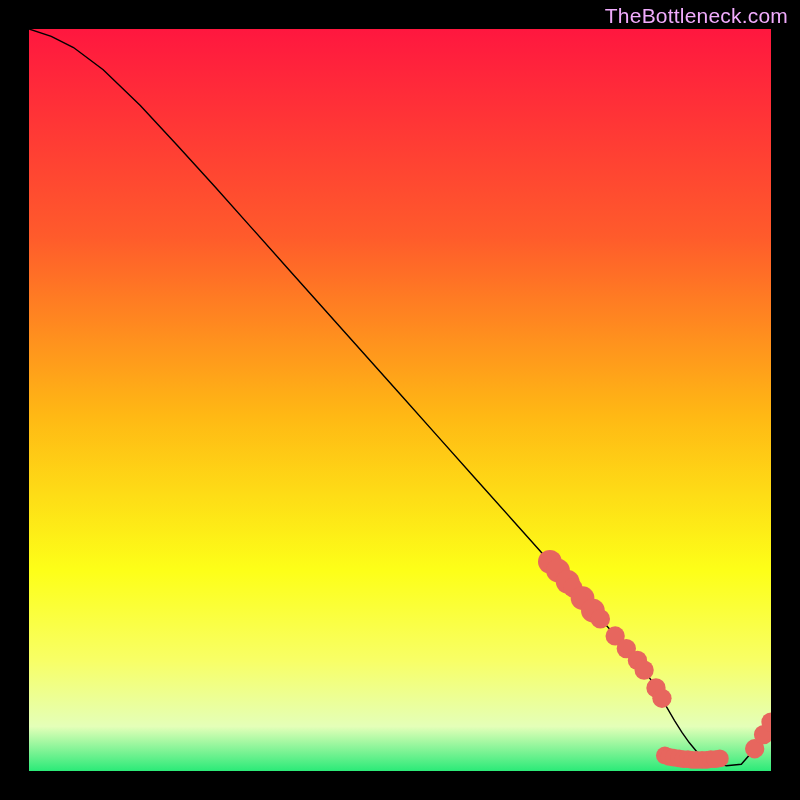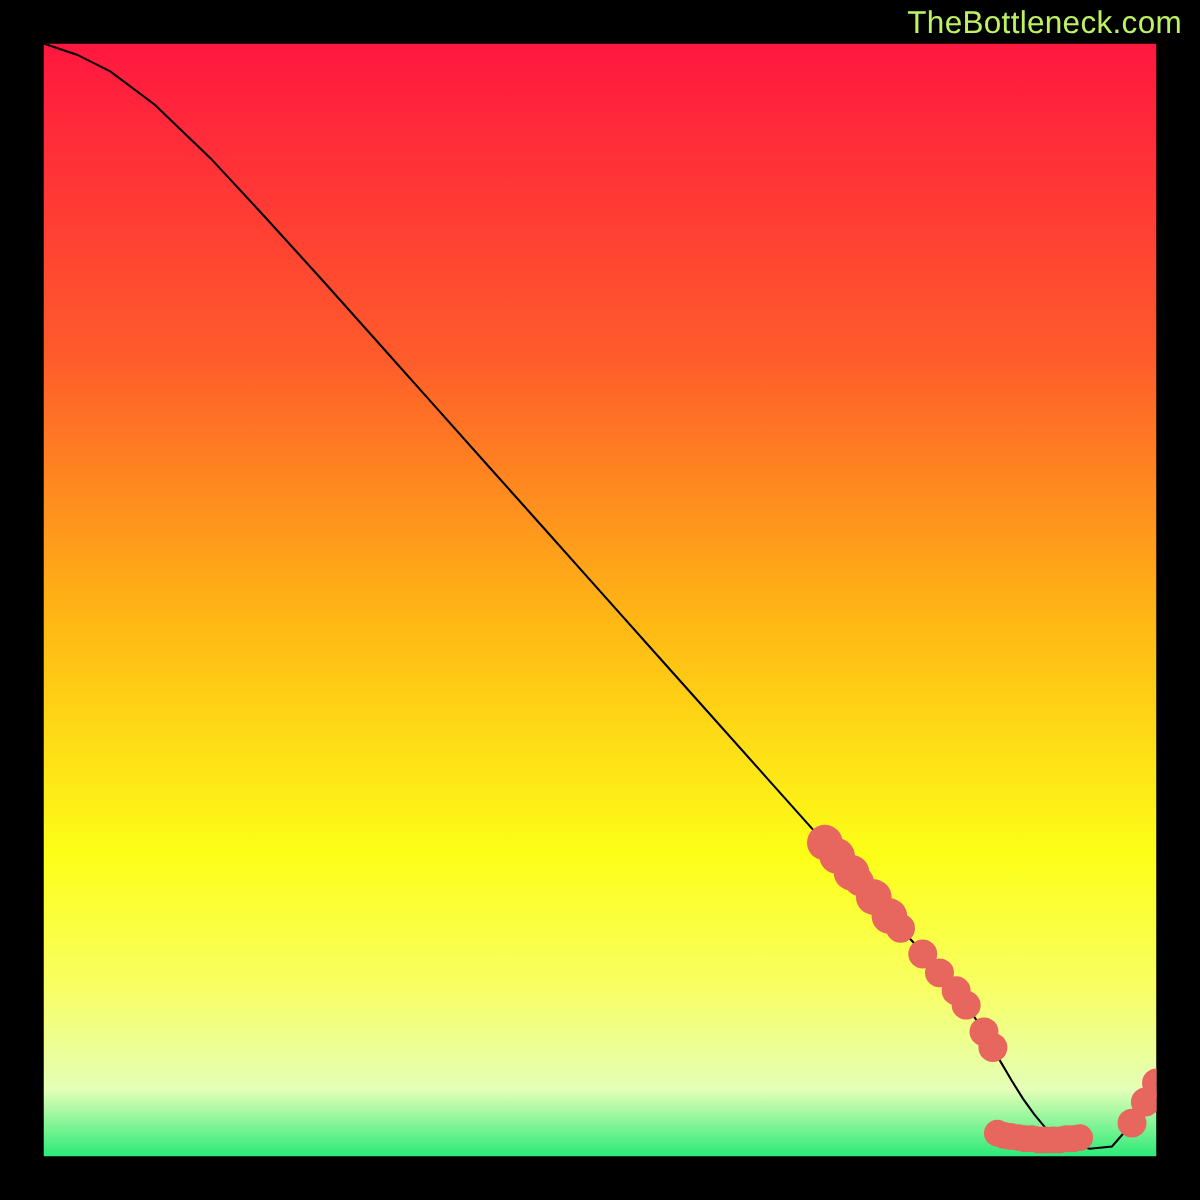--- a/index.html
+++ b/index.html
@@ -15,21 +15,21 @@
     top: 0;
     left: 0;
     width: 800px;
     height: 800px;
     background: #000;
   }
   .watermark {
     position: absolute;
     top: 4px;
     right: 12px;
-    color: #bef264;
+    color: #f0abfc;
     font-family: Arial, Helvetica, sans-serif;
     font-size: 21px;
     font-weight: 500;
     letter-spacing: 0.2px;
   }
   .plot {
     position: absolute;
     left: 29px;
     top: 29px;
     width: 742px;

